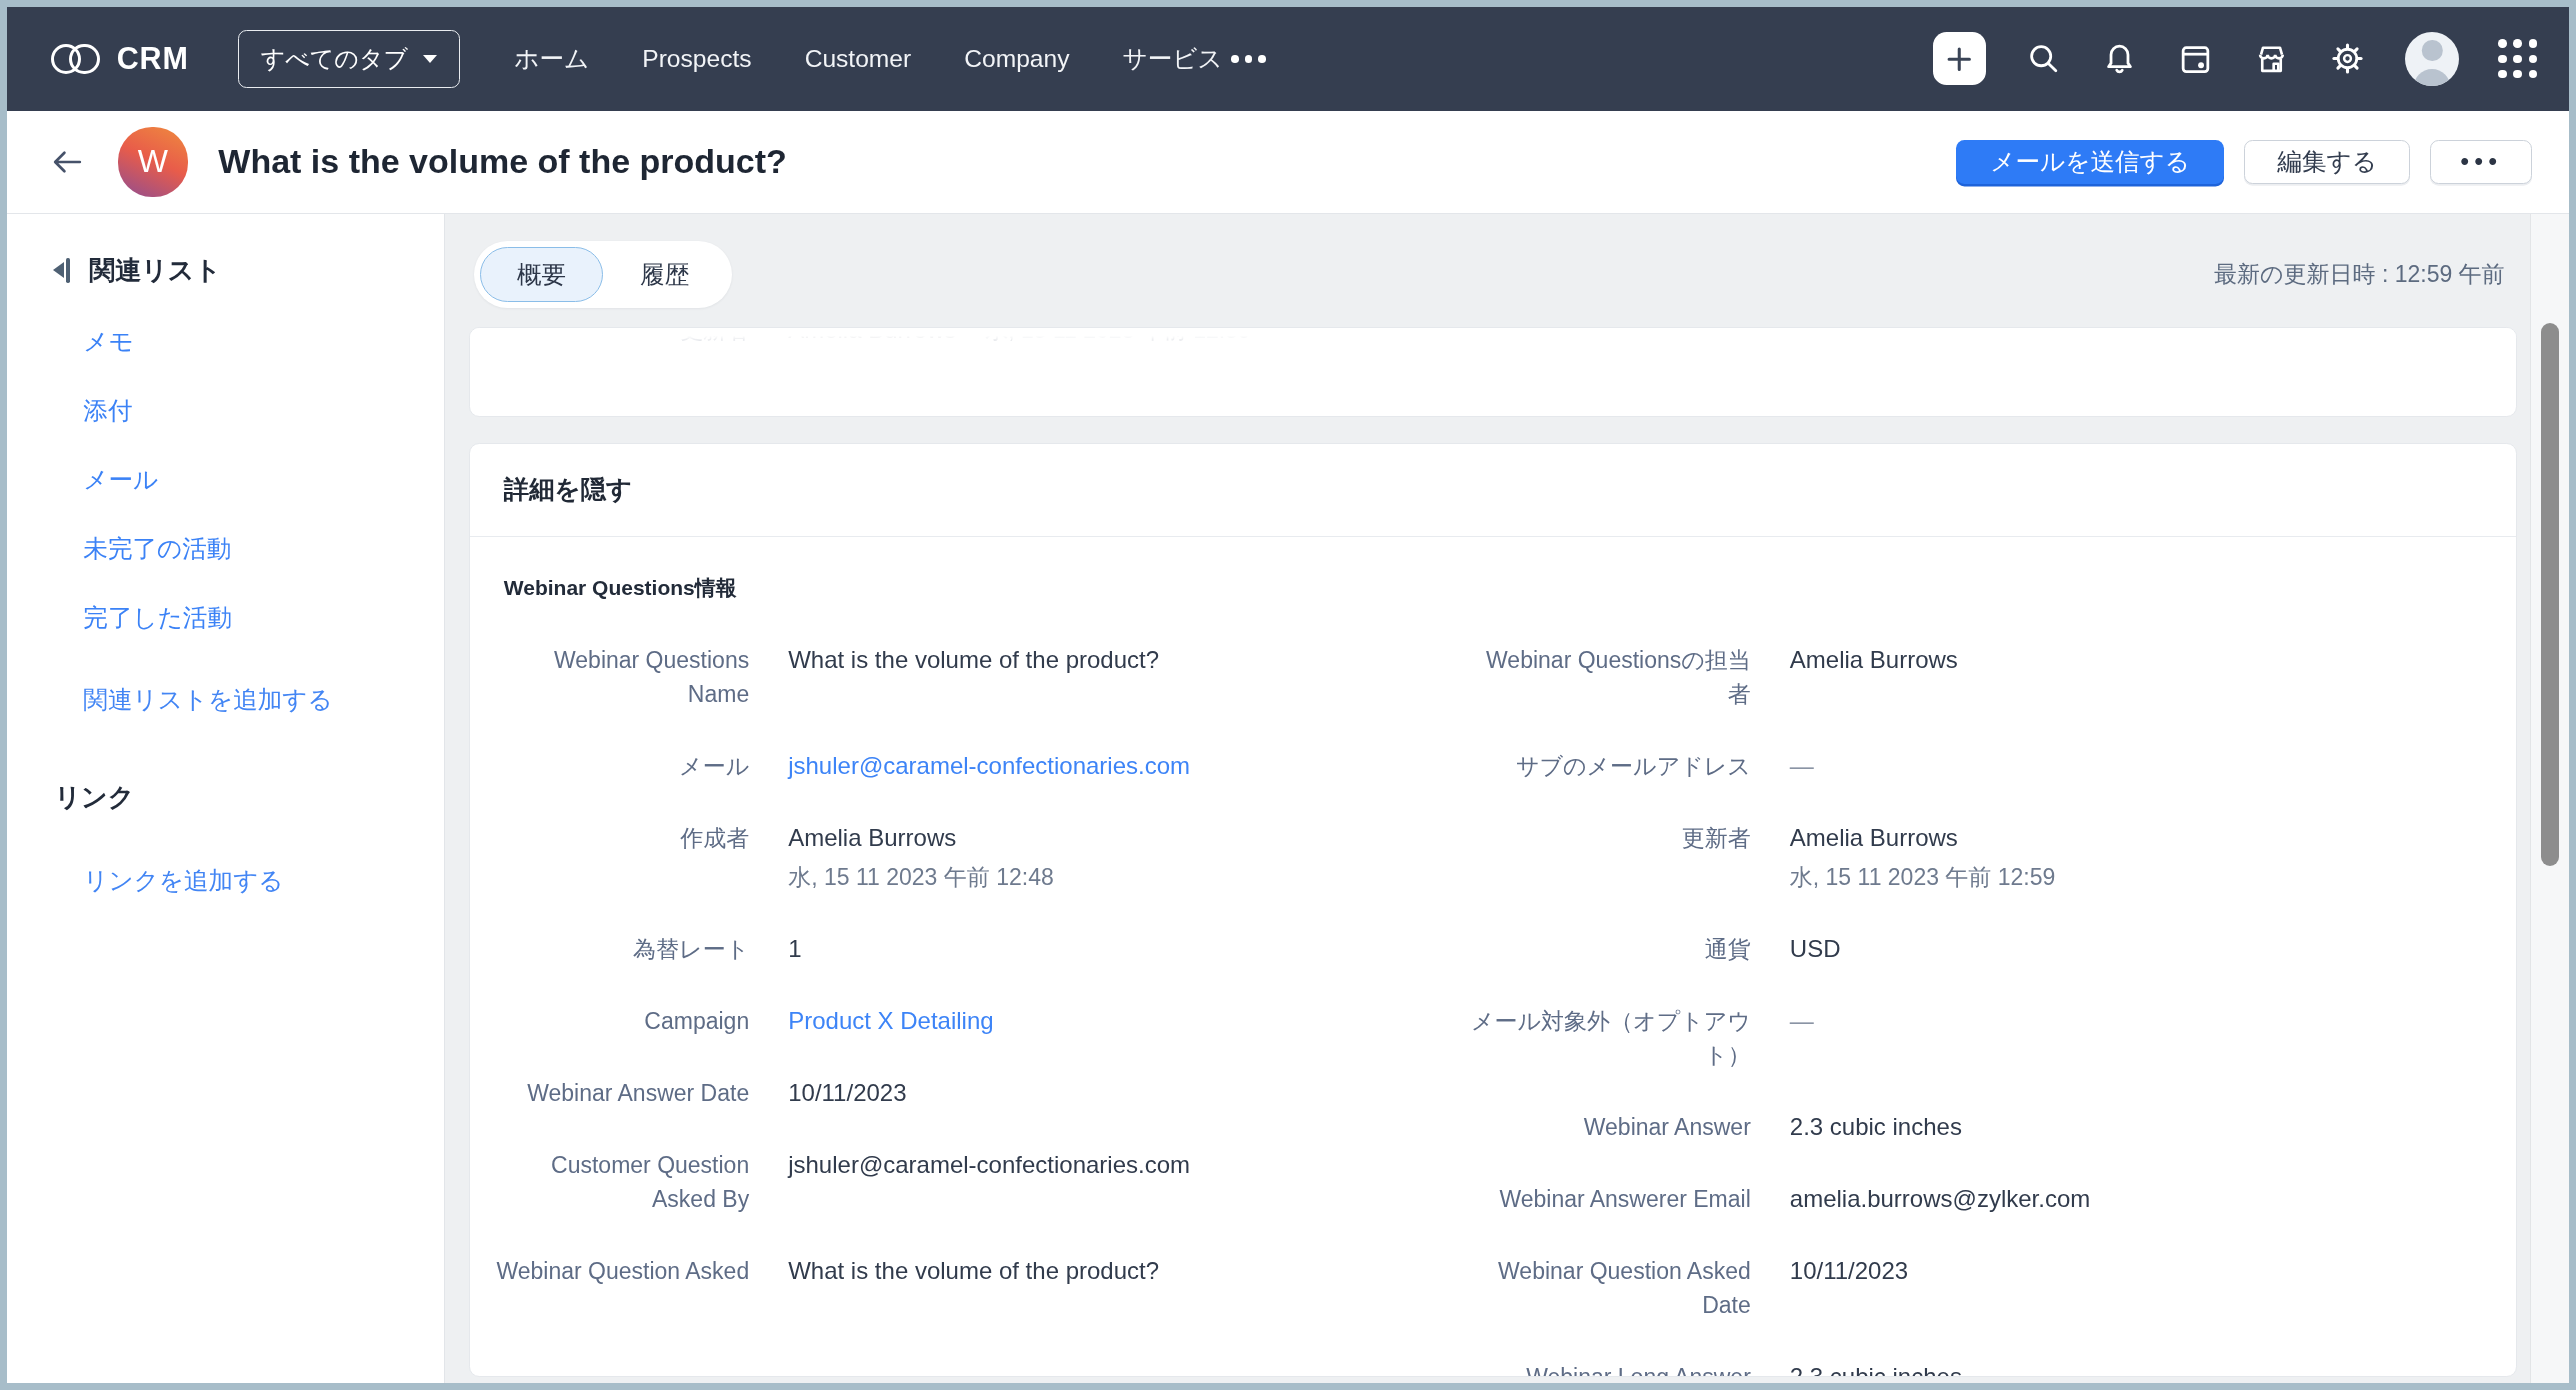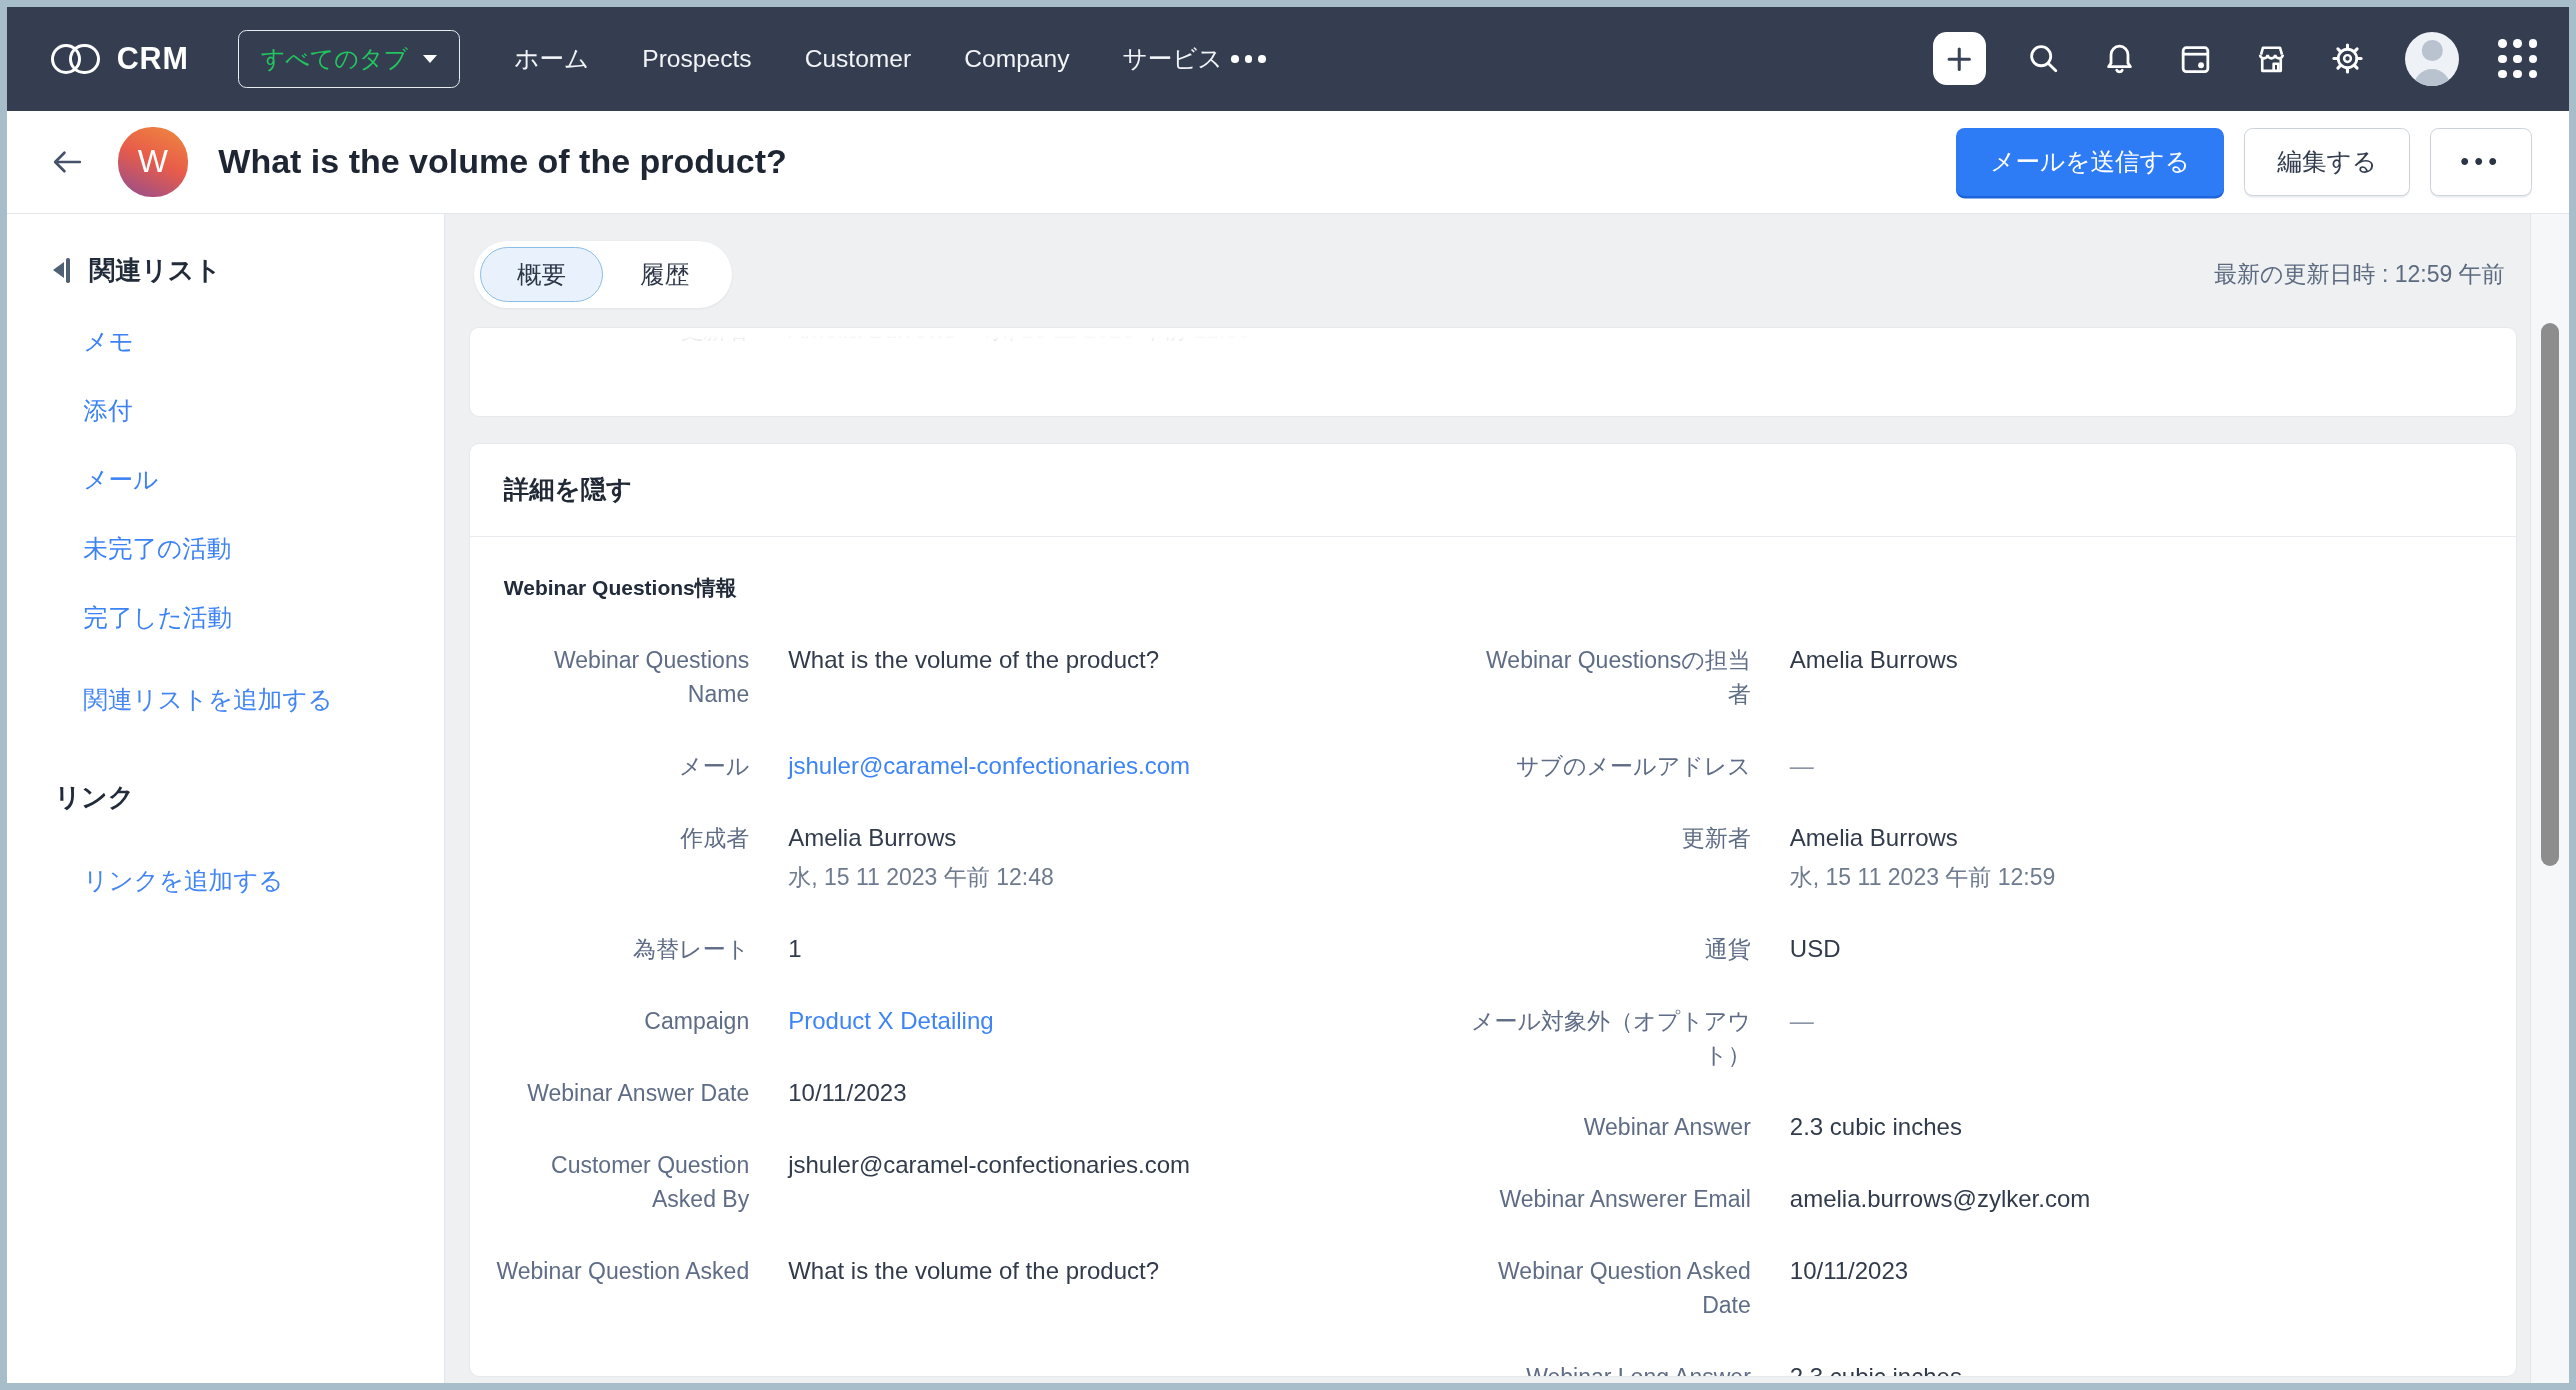--- a/index.html
+++ b/index.html
@@ -8,21 +8,21 @@
   .screen { position:relative; width:2576px; height:1391px; background:#a7bdc9; overflow:hidden; }
   .window { position:absolute; left:6.8px; top:6.8px; right:6.8px; bottom:8.5px; background:#eef0f2; overflow:hidden; }
 
   
   .topnav { height:104px; background:#353e50; display:flex; align-items:center; padding:0 32px 0 44px; }
   .logo { display:flex; align-items:center; }
   .ring { width:30.5px; height:30.5px; border:3.4px solid #fff; border-radius:50%; display:inline-block; }
   .ring.r2 { margin-left:-12px; }
   .brand { color:#fff; font-size:30.5px; font-weight:600; margin-left:17px; letter-spacing:0.8px; }
   .tabs-dd { margin-left:49px; display:flex; align-items:center; gap:15.3px; background:transparent;
-             border:1.7px solid #e9ecf0; border-radius:8.5px; padding:12px 22px; color:#22c55e; font-size:24px; cursor:pointer; }
+             border:1.7px solid #e9ecf0; border-radius:8.5px; padding:12px 22px; color:#ffffff; font-size:24px; cursor:pointer; }
   .caret-down { width:0; height:0; border-left:7.6px solid transparent; border-right:7.6px solid transparent; border-top:8.5px solid #fff; }
   .nav-tabs { display:flex; align-items:center; gap:53px; margin-left:54px; height:93px; list-style:none; }
   .nav-tab { position:relative; height:93px; display:flex; align-items:center; color:#f2f4f7; font-size:24.6px; cursor:pointer; white-space:nowrap; }
   .nav-tab.active::after { content:""; position:absolute; left:-13.6px; right:-13.6px; bottom:0; height:6px; background:#fff; }
   .nav-more { display:flex; gap:6px; align-items:center; margin-left:8.5px; cursor:pointer; }
   .nav-more i { width:7.6px; height:7.6px; border-radius:50%; background:#fff; }
 
   .nav-right { margin-left:auto; display:flex; align-items:center; gap:39px; }
   .plusbox { width:53px; height:53px; background:#fff; border-radius:13.6px; display:flex; align-items:center; justify-content:center; cursor:pointer; }
   .nav-ic { width:37px; height:37px; cursor:pointer; }
@@ -33,21 +33,21 @@
   .grid-icon i { width:8.5px; height:8.5px; border-radius:50%; background:#fff; }
 
   
   .rec-header { height:103px; background:#fff; display:flex; align-items:center; padding:0 37px 0 42px; border-bottom:0.8px solid #e3e6ea; }
   .back-btn { width:37px; height:34px; cursor:pointer; flex:none; }
   .rec-avatar { width:70px; height:70px; border-radius:34px; margin:0 30.5px 0 32px; flex:none;
                 background:linear-gradient(205deg,#ef8b3e 0%,#e85c4a 48%,#8f4d92 100%);
                 color:#fff; font-size:32px; display:flex; align-items:center; justify-content:center; }
   .rec-title { font-size:34px; font-weight:700; color:#1e2633; }
   .hbtns { margin-left:auto; display:flex; gap:20.4px; align-items:center; }
-  .btn { height:68px; border-radius:8.5px; font-size:24.6px; display:flex; align-items:center; justify-content:center; cursor:pointer; }
+  .btn { height:44px; border-radius:8.5px; font-size:24.6px; display:flex; align-items:center; justify-content:center; cursor:pointer; }
   .btn-primary { background:#2e7bf6; color:#fff; border:none; padding:0 34px; box-shadow:0 2.5px 0 #1e63da; }
   .btn-light { background:#fff; color:#323c4e; border:0.8px solid #ccd2da; padding:0 32px; box-shadow:0 1.7px 0 #eceef1; }
   .btn-more { background:#fff; border:0.8px solid #ccd2da; padding:0 29px; box-shadow:0 1.7px 0 #eceef1; }
   .dots { letter-spacing:5.1px; font-size:25.4px; color:#2c3545; line-height:1; }
 
   
   .content { display:flex; height:1179px; position:relative; }
   .sidebar { width:438px; flex:none; background:#fff; border-right:0.8px solid #e2e5e9; padding:39px 0 0 46px; }
   .sb-head { display:flex; align-items:center; gap:18.7px; }
   .collapse-ic { display:flex; align-items:center; }

